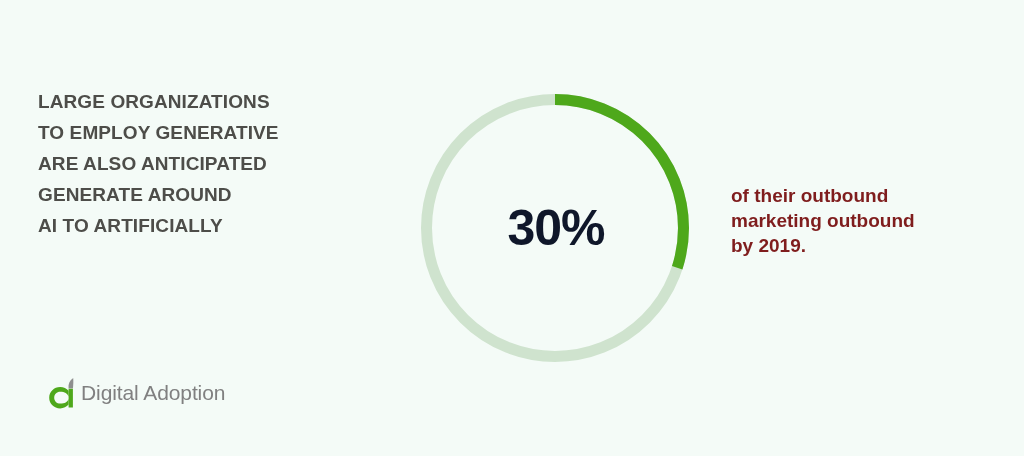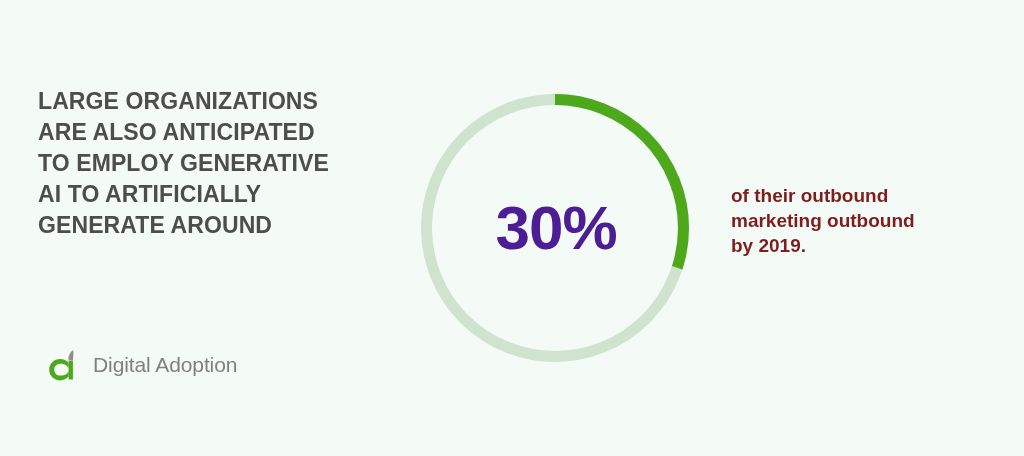--- a/index.html
+++ b/index.html
@@ -21,21 +21,21 @@
     background: #f4fbf7;
     box-sizing: border-box;
   }
 
   
   .headline {
     position: absolute;
     left: 38px;
     top: 86px;
     width: 340px;
-    font-size: 23px;
+    font-size: 19px;
     line-height: 31px;
     font-weight: 700;
     letter-spacing: 0.1px;
     color: #4d4d49;
     text-transform: uppercase;
   }
   .headline .hl-line {
     display: block;
     white-space: nowrap;
   }
@@ -56,24 +56,24 @@
   }
   .donut-value {
     position: absolute;
     left: 0;
     top: 0;
     width: 268px;
     height: 268px;
     display: flex;
     align-items: center;
     justify-content: center;
-    font-size: 62px;
+    font-size: 50px;
     font-weight: 700;
     letter-spacing: -1px;
-    color: #4c1d95;
+    color: #0f172a;
     line-height: 1;
     padding-left: 2px;
     box-sizing: border-box;
   }
 
   
   .caption {
     position: absolute;
     left: 731px;
     top: 183px;
@@ -85,25 +85,24 @@
   }
   .caption .cap-line {
     display: block;
     white-space: nowrap;
   }
 
   
   .brand {
     position: absolute;
     left: 48px;
-    top: 348px;
+    top: 376px;
     display: flex;
     align-items: center;
     height: 34px;
-    gap: 12px;
   }
   .brand-mark {
     display: block;
     width: 32px;
     height: 34px;
     flex: 0 0 auto;
   }
   .brand-name {
     font-size: 21px;
     font-weight: 400;
@@ -113,24 +112,24 @@
     white-space: nowrap;
   }
 </style>
 </head>
 <body>
 
 <div id="infographic">
 
   <div class="headline">
     <span class="hl-line">LARGE ORGANIZATIONS</span>
+    <span class="hl-line">TO EMPLOY GENERATIVE</span>
     <span class="hl-line">ARE ALSO ANTICIPATED</span>
-    <span class="hl-line">TO EMPLOY GENERATIVE</span>
+    <span class="hl-line">GENERATE AROUND</span>
     <span class="hl-line">AI TO ARTIFICIALLY</span>
-    <span class="hl-line">GENERATE AROUND</span>
   </div>
 
   <div class="donut-wrap">
     <svg class="donut-svg" viewBox="0 0 268 268">
       <circle cx="134" cy="134" r="128.5" fill="none" stroke="#cfe3ce" stroke-width="11"></circle>
       <circle cx="134" cy="134" r="128.5" fill="none" stroke="#4ea81b" stroke-width="11" stroke-linecap="butt" stroke-dasharray="242.21679359177304 807.3893119725768" stroke-dashoffset="0" transform="rotate(-90 134 134)"></circle>
     </svg>
     <div class="donut-value">30%</div>
   </div>
 

